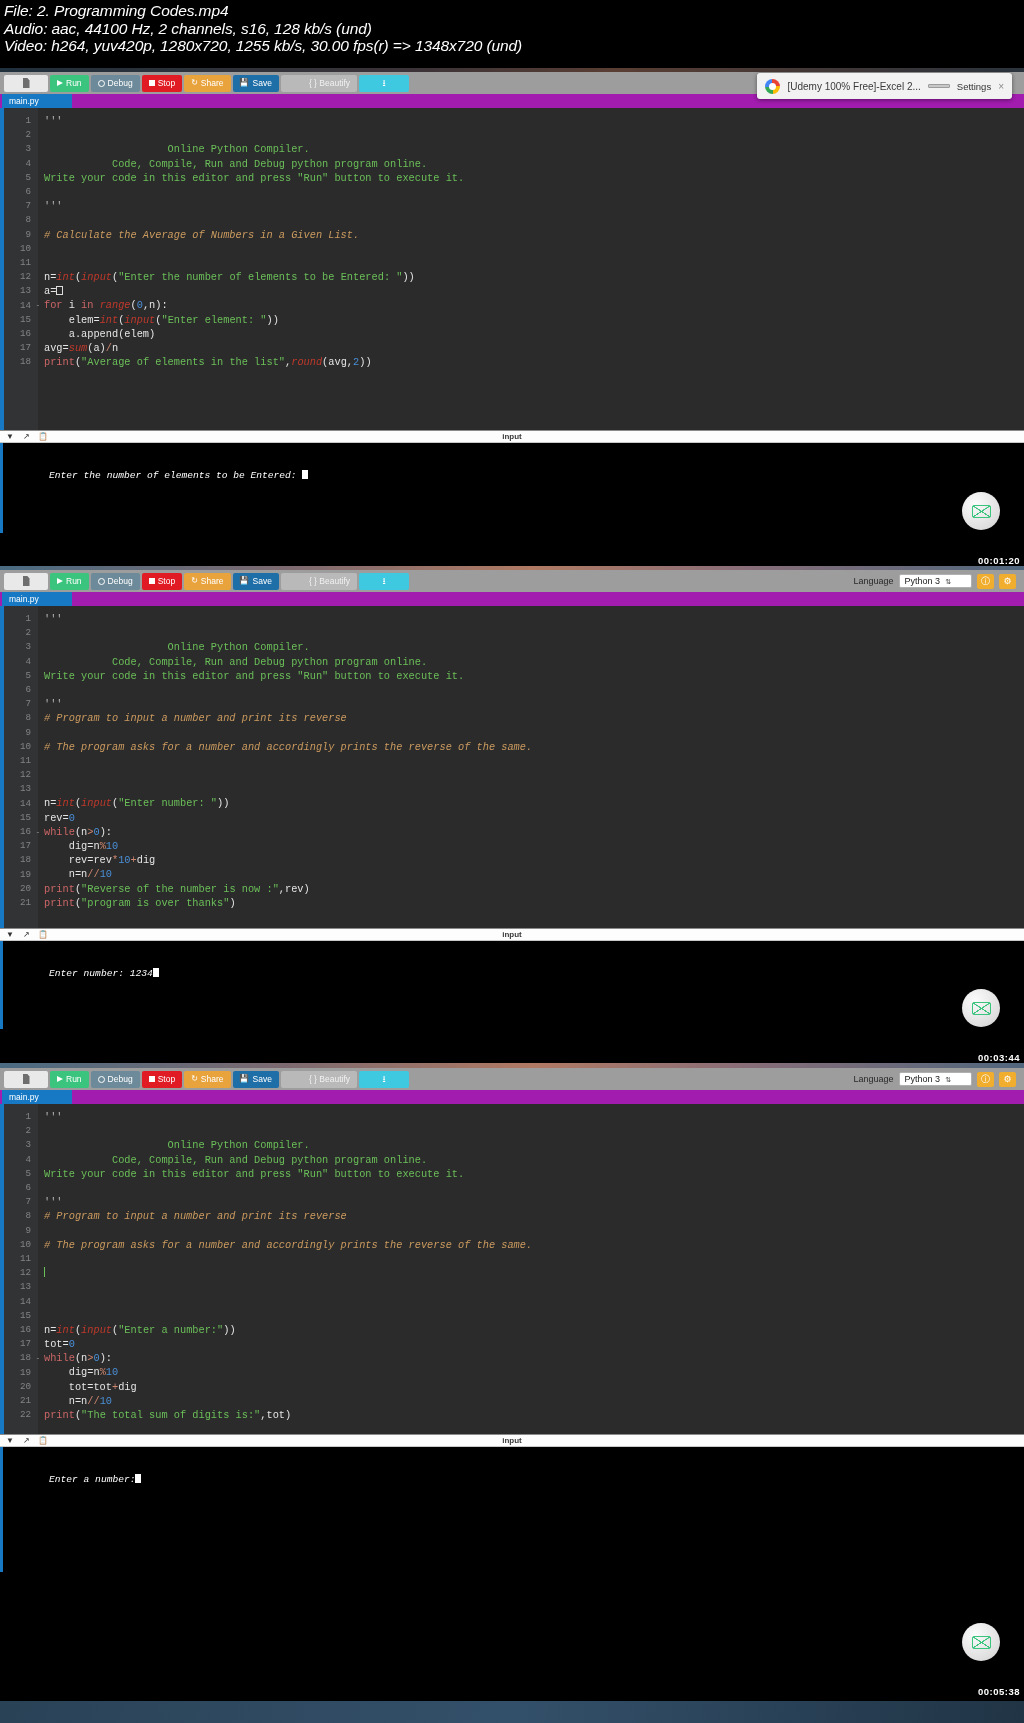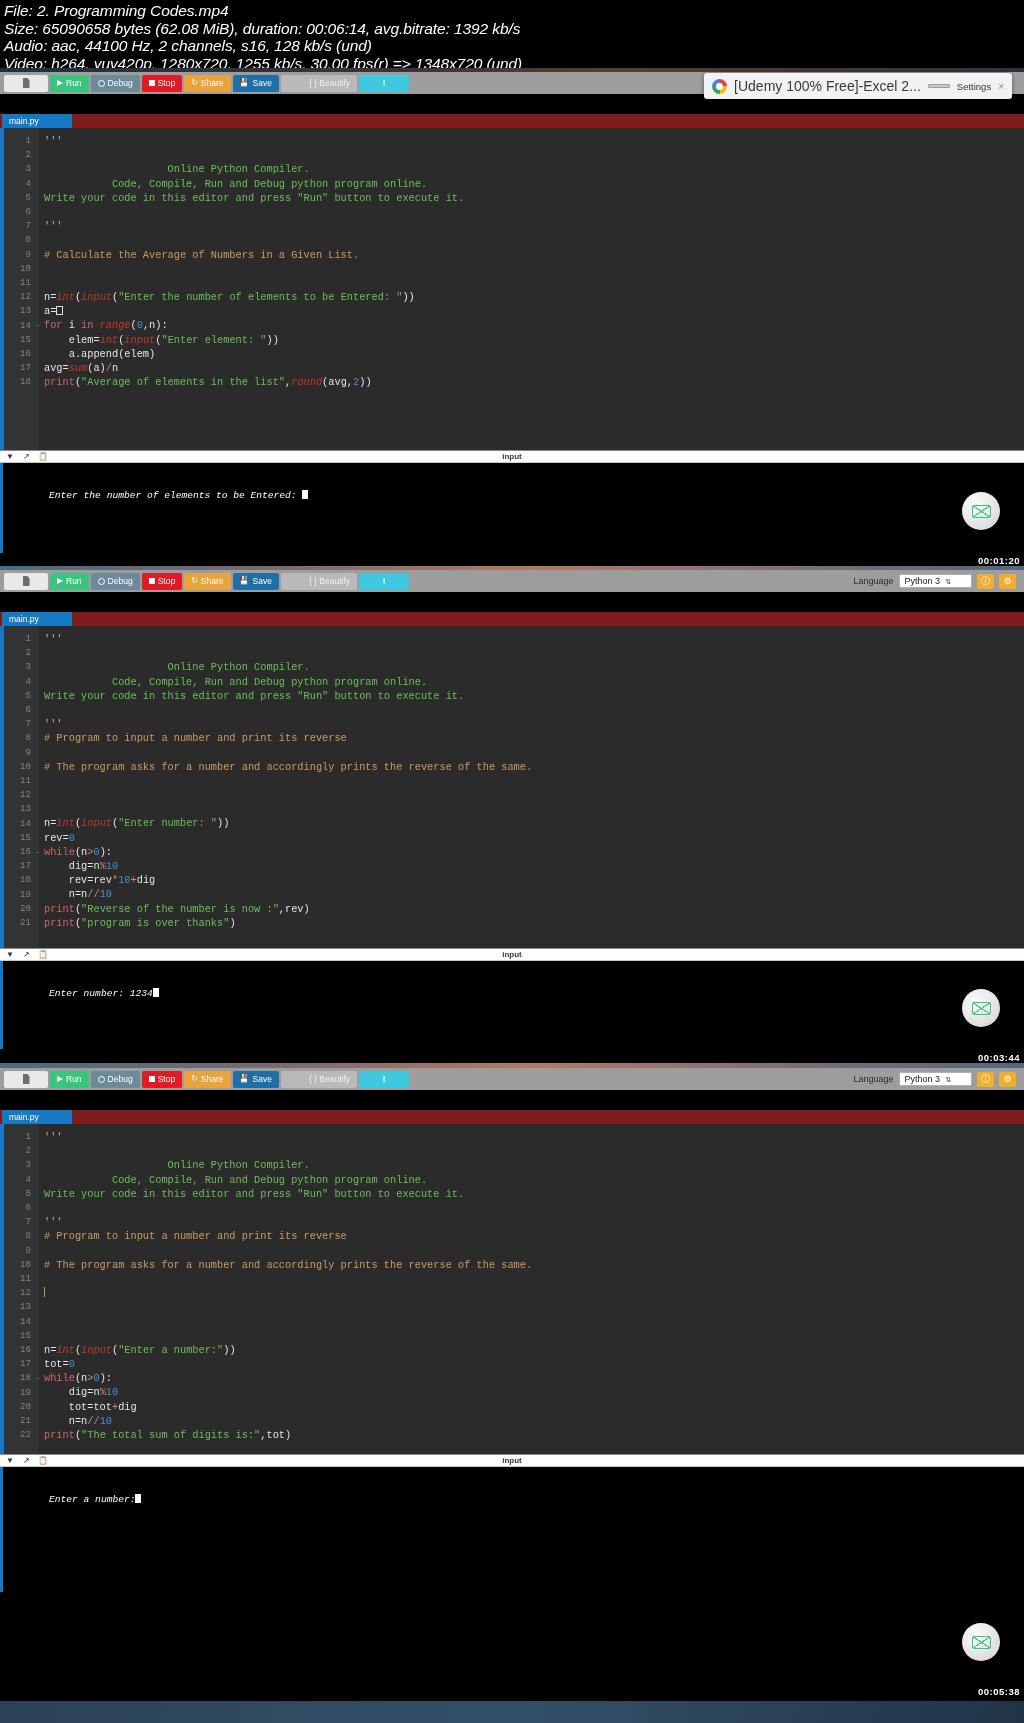--- a/index.html
+++ b/index.html
@@ -72,21 +72,21 @@
     display: flex; align-items: center; gap: 5px; min-width: 60px;
   }
   .spin { font-size: 7px; color: #444; line-height: 7px; }
   .icon-btn {
     width: 17px; height: 15px; background: #f0ad2e; border-radius: 2px;
     display: flex; align-items: center; justify-content: center;
     color: #fff; font-size: 9px;
   }
 
   
-  .tabstrip { position: relative; width: 100%; height: 14px; background: #7f1d1d; margin-top: 20px; }
+  .tabstrip { position: relative; width: 100%; height: 14px; background: #a21caf; }
   .tab {
     position: absolute; left: 2px; top: 0; height: 14px;
     background: #1779c4; color: #fff;
     font-size: 8.5px; line-height: 14px; padding: 0 6px 0 7px;
     min-width: 70px;
     font-family: "Liberation Sans", sans-serif;
   }
 
   
   .editor {
@@ -105,21 +105,21 @@
     font-family: "Liberation Mono", monospace;
     font-size: 10.3px; line-height: 14.2px;
     padding: 6px 0 0 6px; color: #cfcfcf; white-space: pre;
   }
   .codearea .ln { height: 14.2px; }
   .fold {
     position: absolute; left: -10px; width: 8px; text-align: center;
     color: #9a9a9a; font-size: 8px;
   }
   .k-str { color: #6bbf59; }
-  .k-com { color: #cc9b5f; }
+  .k-com { color: #cc9b5f; font-style: italic; }
   .k-kw  { color: #cc6666; }
   .k-fn  { color: #c0392b; font-style: italic; }
   .k-num { color: #4a90d9; }
   .k-op  { color: #d08770; }
   .k-pln { color: #e4e4e4; }
   .k-tri { color: #b0b0b0; }
   .cursor-box {
     display: inline-block; width: 7px; height: 9px;
     border: 1px solid #dcdcdc; vertical-align: -1px;
   }
@@ -175,42 +175,41 @@
   }
   .toast .chrome-dot {
     width: 15px; height: 15px; border-radius: 50%;
     background: conic-gradient(#ea4335 0 25%, #fbbc05 25% 50%, #34a853 50% 75%, #4285f4 75% 100%);
     position: relative;
   }
   .toast .chrome-dot:after {
     content:""; position:absolute; left:4px; top:4px; width:7px; height:7px;
     background:#fff; border-radius:50%;
   }
-  .toast .ttext { font-size: 14px; color: #3a3a3a; white-space: nowrap; }
+  .toast .ttext { font-size: 10px; color: #3a3a3a; white-space: nowrap; }
   .toast .tmin { width: 22px; height: 4px; background: #c8c8c8; border-radius: 1px; border:1px solid #9c9c9c;}
   .toast .tsettings { font-size: 9.5px; color: #333; white-space: nowrap; }
   .toast .tclose { font-size: 10px; color: #8a8a8a; }
 
   
   .tstamp {
     position: absolute; right: 4px;
     color: #fff; font-size: 9.5px; font-weight: bold;
     font-family: "Liberation Sans", sans-serif;
     letter-spacing: .5px;
     text-shadow: 0 0 2px #000, 0 0 3px #000;
   }
 </style>
 </head>
 <body>
 
 <div class="page">
 
   <div class="meta">
     <div>File: 2. Programming Codes.mp4</div>
-    <div>Size: 65090658 bytes (62.08 MiB), duration: 00:06:14, avg.bitrate: 1392 kb/s</div>
     <div>Audio: aac, 44100 Hz, 2 channels, s16, 128 kb/s (und)</div>
     <div>Video: h264, yuv420p, 1280x720, 1255 kb/s, 30.00 fps(r) =&gt; 1348x720 (und)</div>
   </div>
 
   <div class="shot" id="shot-1" style="top:68px;height:500px;">
     <div class="backdrop dark" style="height:10px;top:0;"></div>
 
     <div style="position:absolute;top:4px;left:0;width:1024px;">
 
       <div class="toolbar">

